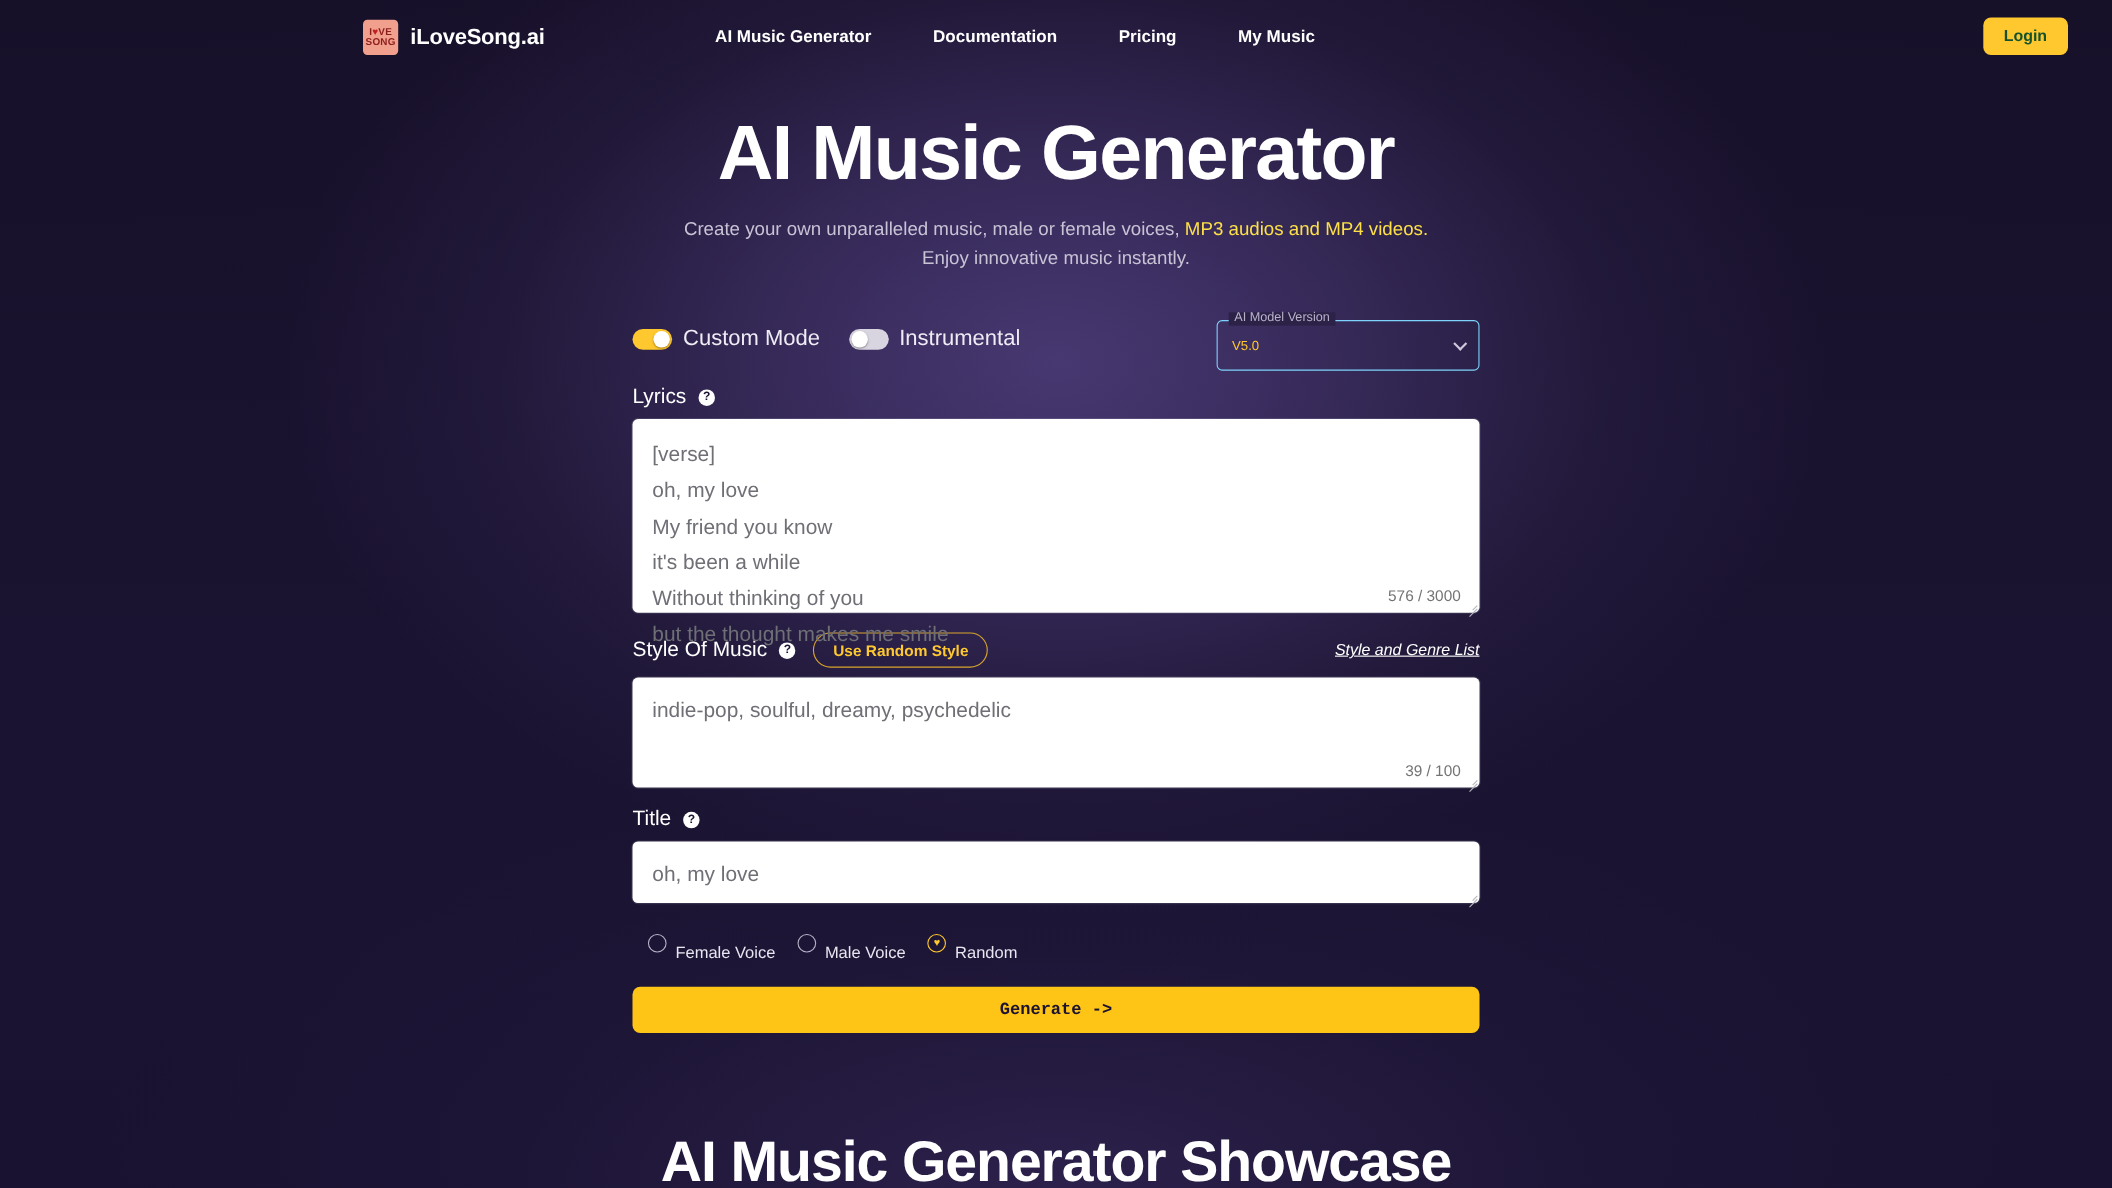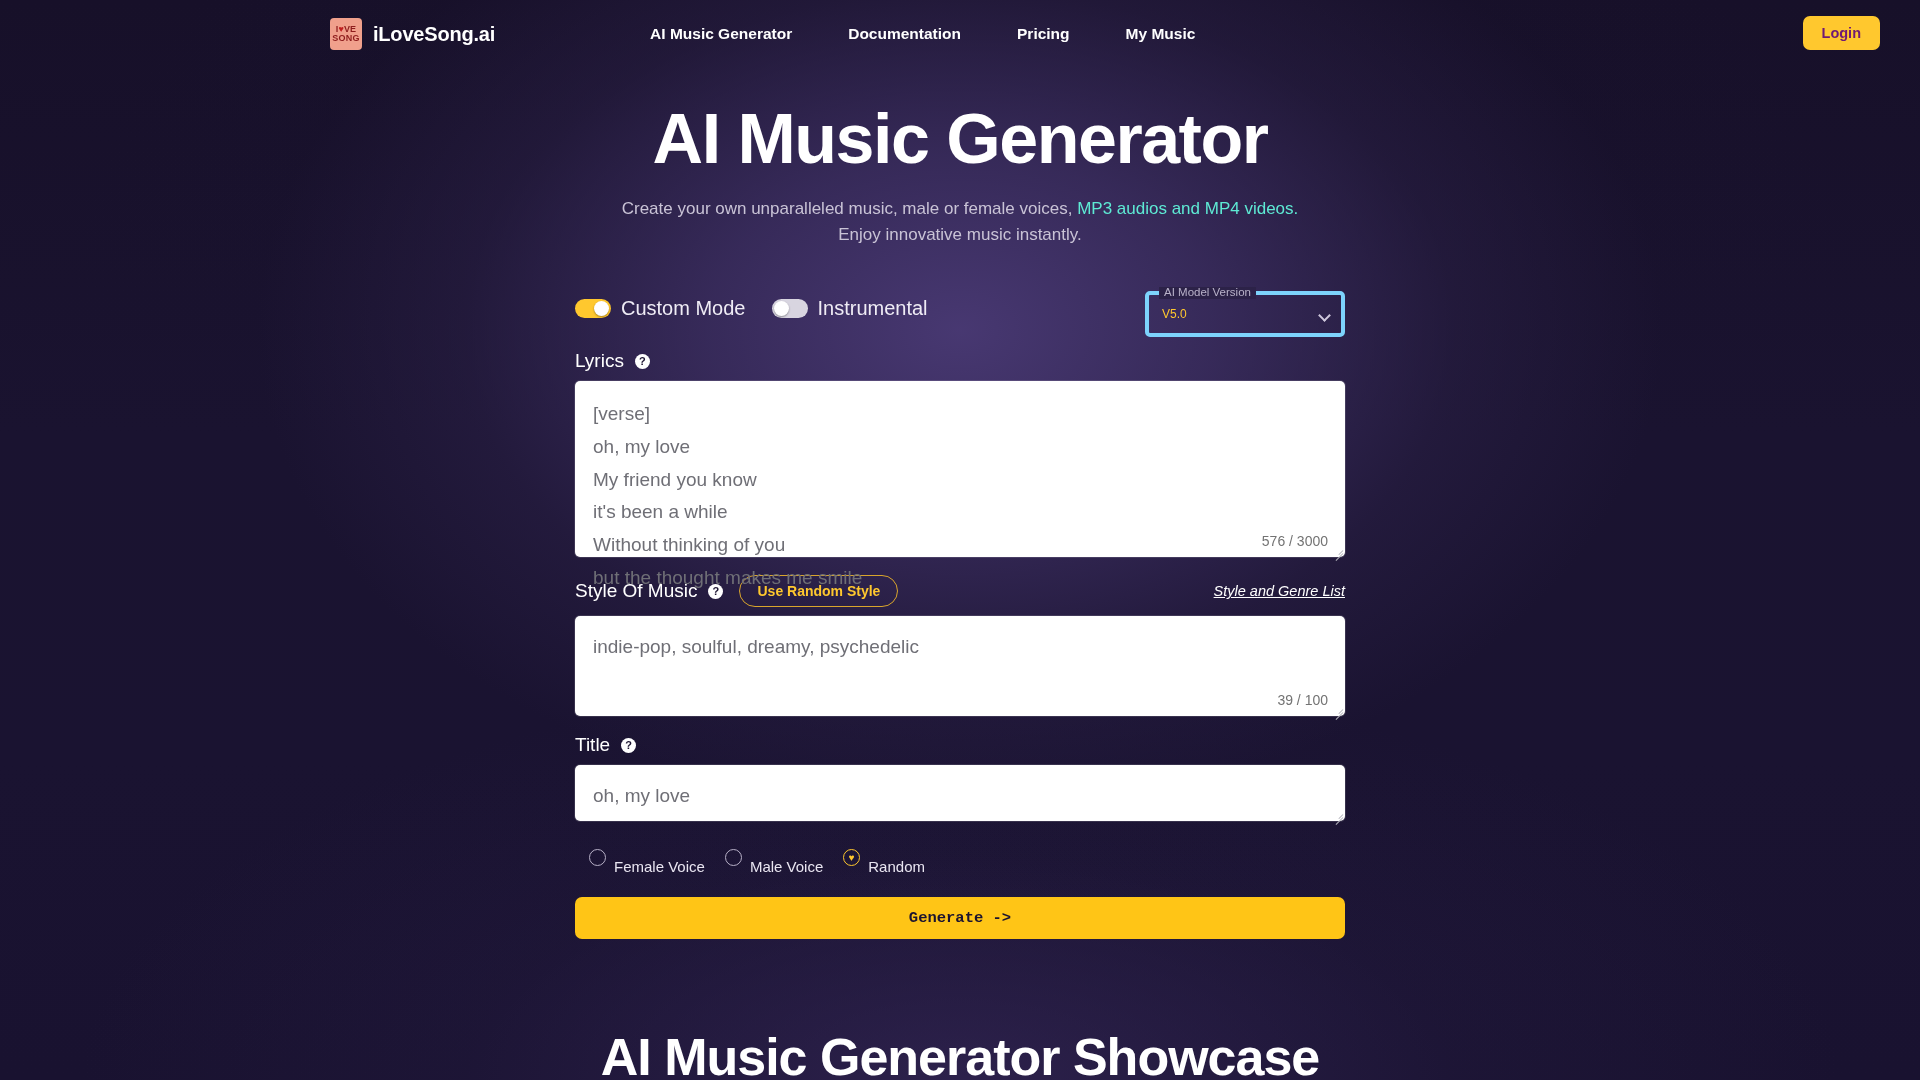--- a/index.html
+++ b/index.html
@@ -102,21 +102,21 @@
     text-decoration: none;
     cursor: pointer;
     white-space: nowrap;
   }
 
   .login-btn {
     position: absolute;
     right: 40px;
     top: 16px;
     background: #ffc82e;
-    color: #701a75;
+    color: #14532d;
     border: none;
     border-radius: 7px;
     font-family: inherit;
     font-size: 14.5px;
     font-weight: 700;
     padding: 9px 19px;
     cursor: pointer;
   }
 
   
@@ -127,21 +127,21 @@
     font-weight: 700;
     letter-spacing: -1.5px;
     line-height: 1.18;
   }
   .hero-sub {
     color: #c9c3d6;
     font-size: 17px;
     margin-top: 15px;
     line-height: 1.55;
   }
-  .hero-sub .hl { color: #5eead4; }
+  .hero-sub .hl { color: #fde047; }
 
   
   .form-wrap {
     width: 770px;
     margin: 36px auto 0 auto;
   }
 
   .top-row {
     display: flex;
     align-items: center;
@@ -169,23 +169,23 @@
   .switch.on  { background: #ffc82e; }
   .switch.on .knob  { right: 2px; }
   .switch.off { background: #d8d5e0; }
   .switch.off .knob { left: 2px; }
 
   .toggle-label { color: #efecf5; font-size: 20px; }
 
   
   .model-field {
     position: relative;
-    width: 200px;
+    width: 239px;
     height: 46px;
-    border: 4px solid #7dd3fc;
+    border: 1px solid #7dd3fc;
     border-radius: 5px;
     display: flex;
     align-items: center;
     padding: 0 13px;
     cursor: pointer;
     margin-top: 12px;
   }
   .model-legend {
     position: absolute;
     top: -8px; left: 10px;

